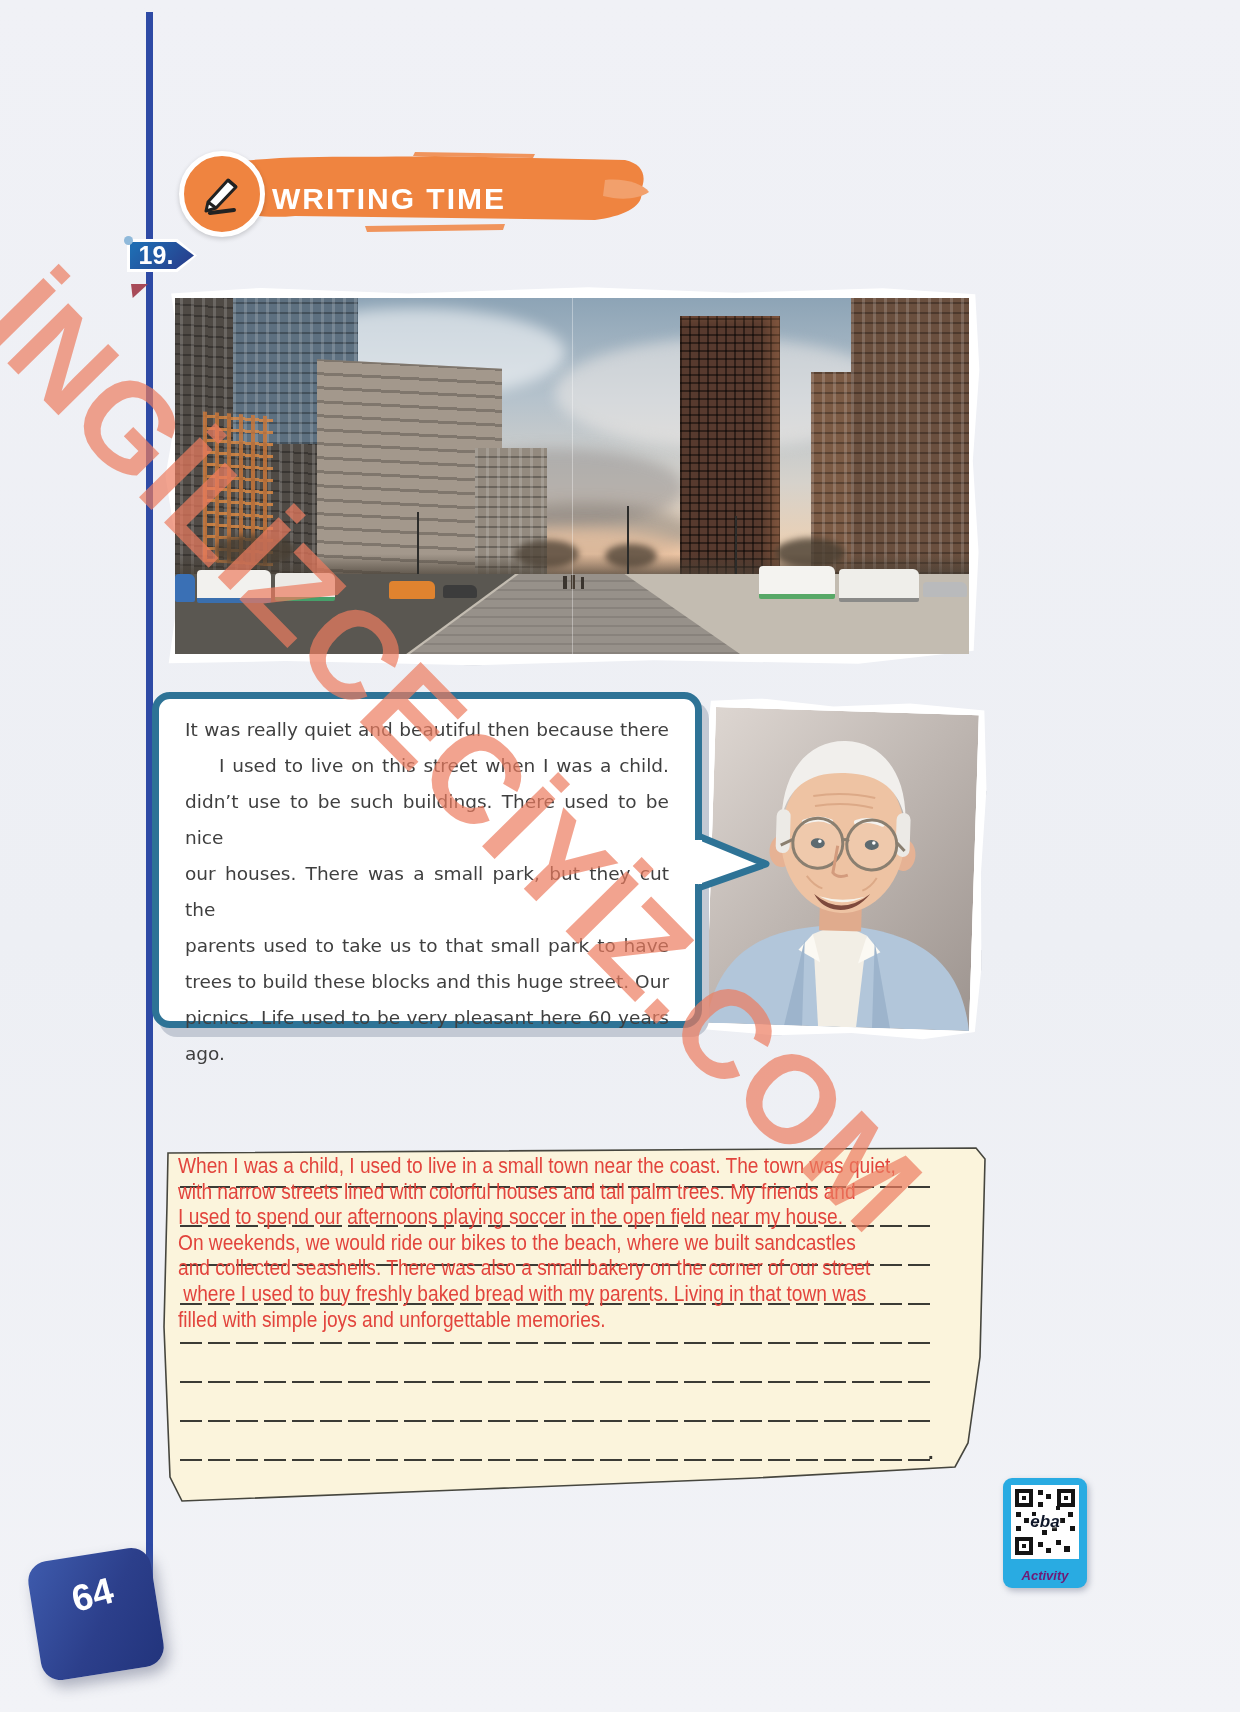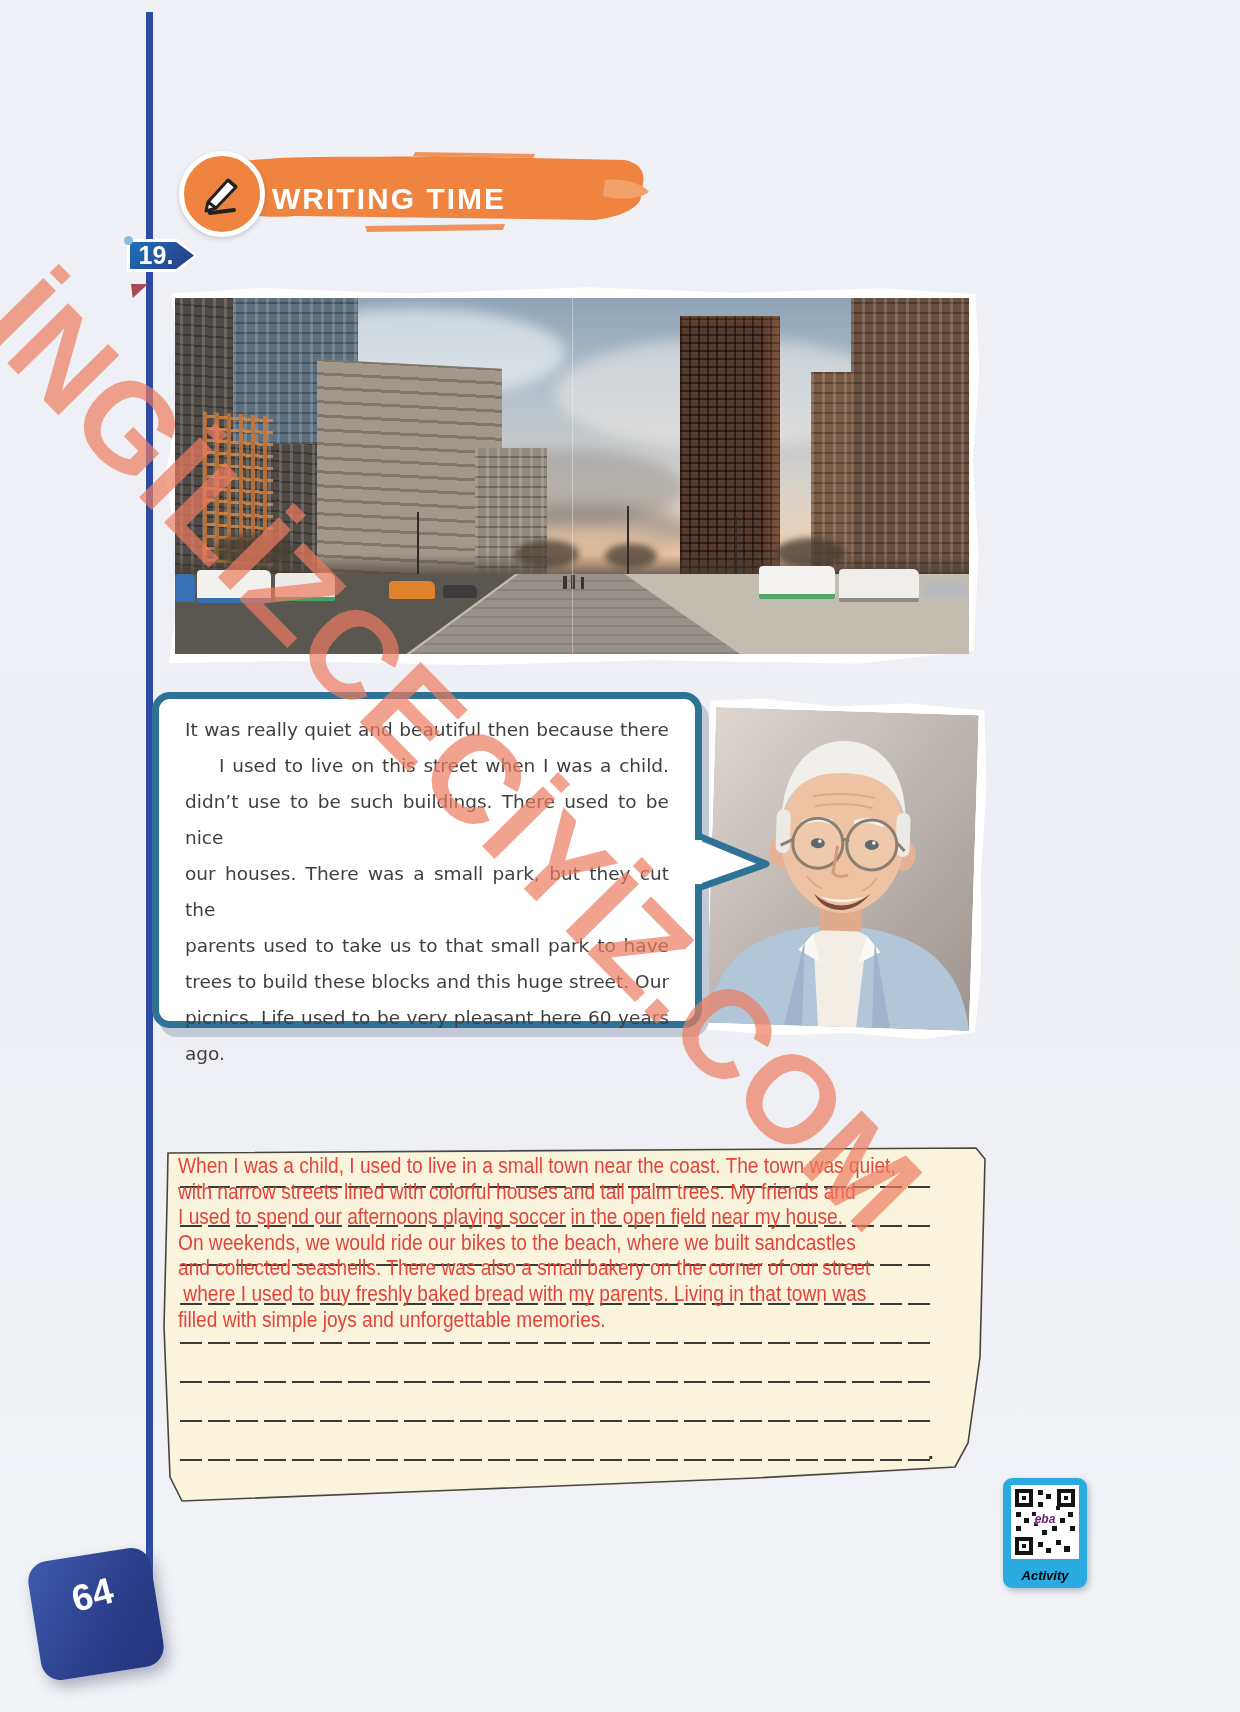--- a/index.html
+++ b/index.html
@@ -70,23 +70,23 @@
   .rule{position:absolute;left:22px;width:756px;height:2px;
         background:repeating-linear-gradient(90deg,#3b3b35 0 22px,transparent 22px 28px);}
   #anstext{position:absolute;left:20px;top:8px;width:790px;color:#E2443C;font-size:22px;line-height:25.6px;}
   .ans-line{white-space:pre;transform:scaleX(.87);transform-origin:left top;}
   #period{position:absolute;left:770px;top:296px;color:#33332e;font-size:20px;font-weight:bold;}
 
   
   #qr{left:1003px;top:1478px;width:84px;height:110px;background:#29ABE2;border-radius:9px;z-index:6;
       box-shadow:2px 3px 6px rgba(90,98,125,.4);}
   #qr .qrwhite{position:absolute;left:8px;top:7px;width:68px;height:74px;background:#fff;}
-  #qr .eba{position:absolute;left:0;top:34px;width:100%;text-align:center;color:#701a75;
-      font-weight:bold;font-style:italic;font-size:12px;text-shadow:0 0 3px #fff,0 0 3px #fff;}
-  #qr .lbl{position:absolute;left:0;bottom:5px;width:100%;text-align:center;color:#000000;
+  #qr .eba{position:absolute;left:0;top:34px;width:100%;text-align:center;color:#0f172a;
+      font-weight:bold;font-style:italic;font-size:17px;text-shadow:0 0 3px #fff,0 0 3px #fff;}
+  #qr .lbl{position:absolute;left:0;bottom:5px;width:100%;text-align:center;color:#701a75;
       font-weight:bold;font-style:italic;font-size:13px;}
 
   
   #wm{left:58px;top:252px;z-index:60;pointer-events:none;transform:rotate(45.5deg);
       transform-origin:0 0;white-space:nowrap;font-weight:bold;font-size:124px;
       letter-spacing:1px;color:rgba(237,124,96,.70);}
 </style>
 </head>
 <body>
 

